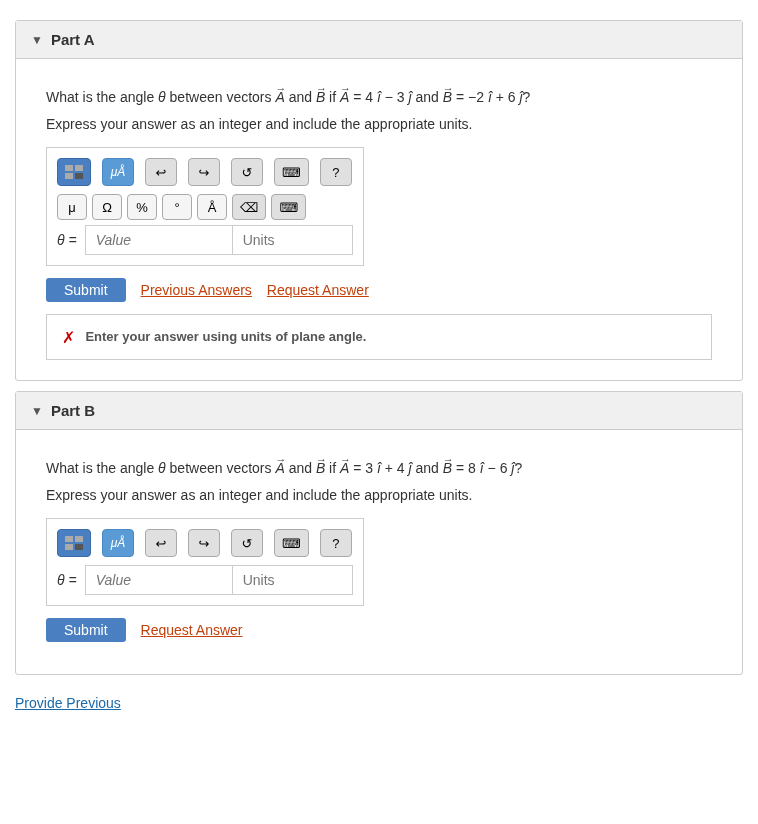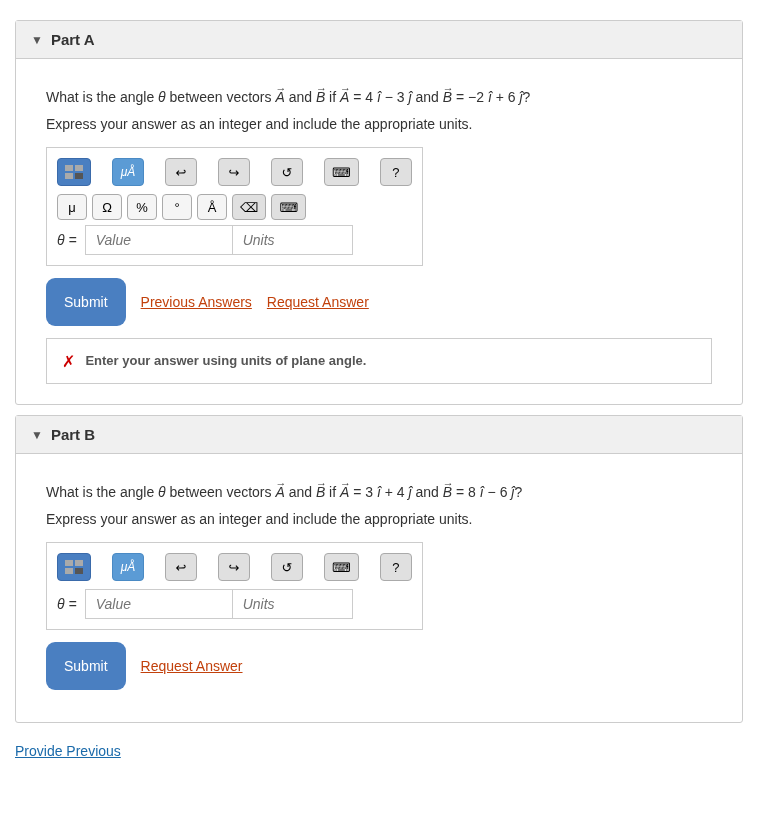--- a/index.html
+++ b/index.html
@@ -57,21 +57,21 @@
       border: 1px solid #ccc;
       padding: 10px;
       display: inline-block;
       background: #fff;
       margin-bottom: 12px;
     }
 
     .toolbar-row {
       display: flex;
       align-items: center;
-      gap: 21px;
+      gap: 11px;
       margin-bottom: 8px;
     }
 
     .toolbar-btn {
       border: 1px solid #aaa;
       background: #e0e0e0;
       border-radius: 4px;
       cursor: pointer;
       font-size: 13px;
       padding: 3px 7px;
@@ -143,39 +143,38 @@
       color: #999;
       width: 148px;
       outline: none;
     }
 
     .units-input {
       border: 1px solid #ccc;
       border-left: none;
       padding: 6px 10px;
       font-size: 14px;
-      font-style: italic;
       color: #999;
       width: 120px;
       outline: none;
     }
 
     .action-row {
       display: flex;
       align-items: center;
       gap: 15px;
       margin-bottom: 12px;
     }
 
     .submit-btn {
       background: #4a7fc1;
       color: white;
       border: none;
-      padding: 16px 18px;
-      border-radius: 9px;
+      padding: 4px 18px;
+      border-radius: 3px;
       cursor: pointer;
       font-size: 14px;
     }
 
     .link-btn {
       color: #c2410c;
       text-decoration: underline;
       cursor: pointer;
       background: none;
       border: none;

